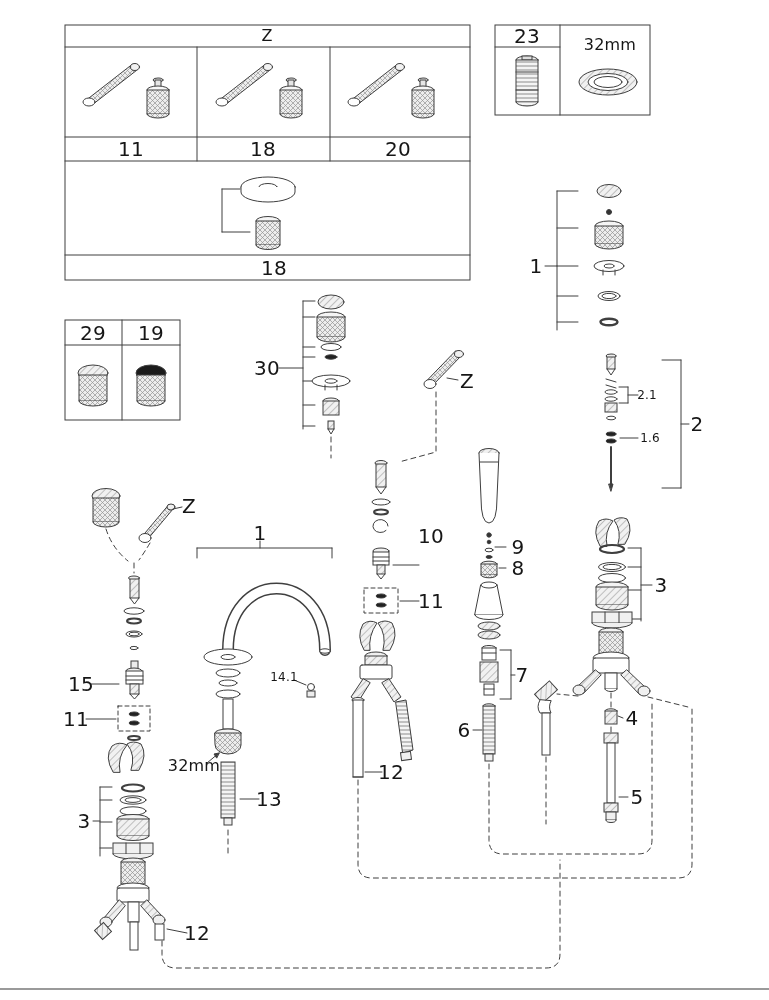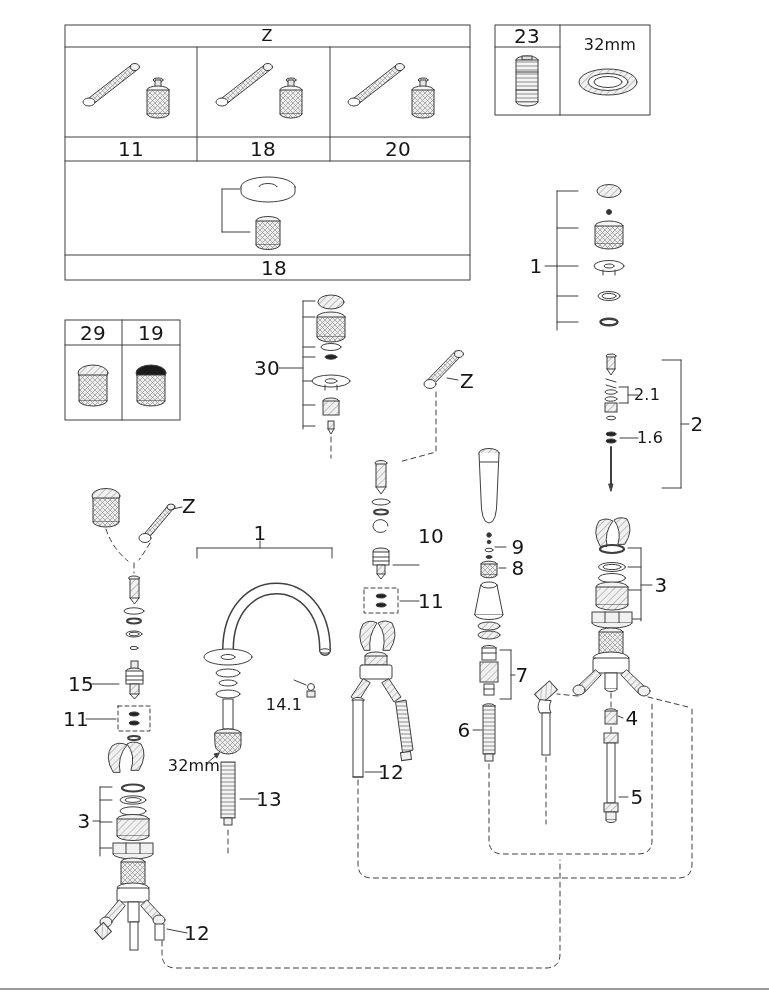--- a/index.html
+++ b/index.html
@@ -3,21 +3,21 @@
 <meta charset="utf-8">
 <style>
   *{box-sizing:border-box}
   html,body{margin:0;padding:0;background:#ffffff}
   .page{position:relative;width:769px;height:1000px;background:#fff;
         font-family:"DejaVu Sans","Liberation Sans",sans-serif;color:#111;overflow:hidden}
   .page svg{position:absolute;left:0;top:0}
   .label{position:absolute;transform:translate(-50%,-50%);font-size:20px;line-height:1;
          white-space:nowrap;color:#161616;letter-spacing:0.2px}
   .label.lg{font-size:16px}
-  .label.sm{font-size:16px}
+  .label.sm{font-size:12px}
   .label.xs{font-size:16px}
 </style>
 </head>
 <body>
 
 <div class="page">
 
 <svg width="769" height="1000" viewBox="0 0 769 1000">
 <defs>
   <pattern id="hatch" width="5" height="5" patternUnits="userSpaceOnUse" patternTransform="rotate(45)">
@@ -478,21 +478,21 @@
 <div class="label sm" style="left:647px;top:395px">2.1</div>
 <div class="label" style="left:697px;top:424px">2</div>
 <div class="label sm" style="left:650px;top:438px">1.6</div>
 <div class="label" style="left:189px;top:506px">Z</div>
 <div class="label" style="left:260px;top:533px">1</div>
 <div class="label" style="left:518px;top:547px">9</div>
 <div class="label" style="left:431px;top:536px">10</div>
 <div class="label" style="left:518px;top:568px">8</div>
 <div class="label" style="left:661px;top:585px">3</div>
 <div class="label" style="left:431px;top:601px">11</div>
-<div class="label sm" style="left:284px;top:705px">14.1</div>
+<div class="label sm" style="left:284px;top:677px">14.1</div>
 <div class="label" style="left:522px;top:675px">7</div>
 <div class="label" style="left:81px;top:684px">15</div>
 <div class="label" style="left:632px;top:718px">4</div>
 <div class="label" style="left:76px;top:719px">11</div>
 <div class="label" style="left:464px;top:730px">6</div>
 <div class="label xs" style="left:194px;top:766px">32mm</div>
 <div class="label" style="left:391px;top:772px">12</div>
 <div class="label" style="left:637px;top:797px">5</div>
 <div class="label" style="left:269px;top:799px">13</div>
 <div class="label" style="left:84px;top:821px">3</div>

